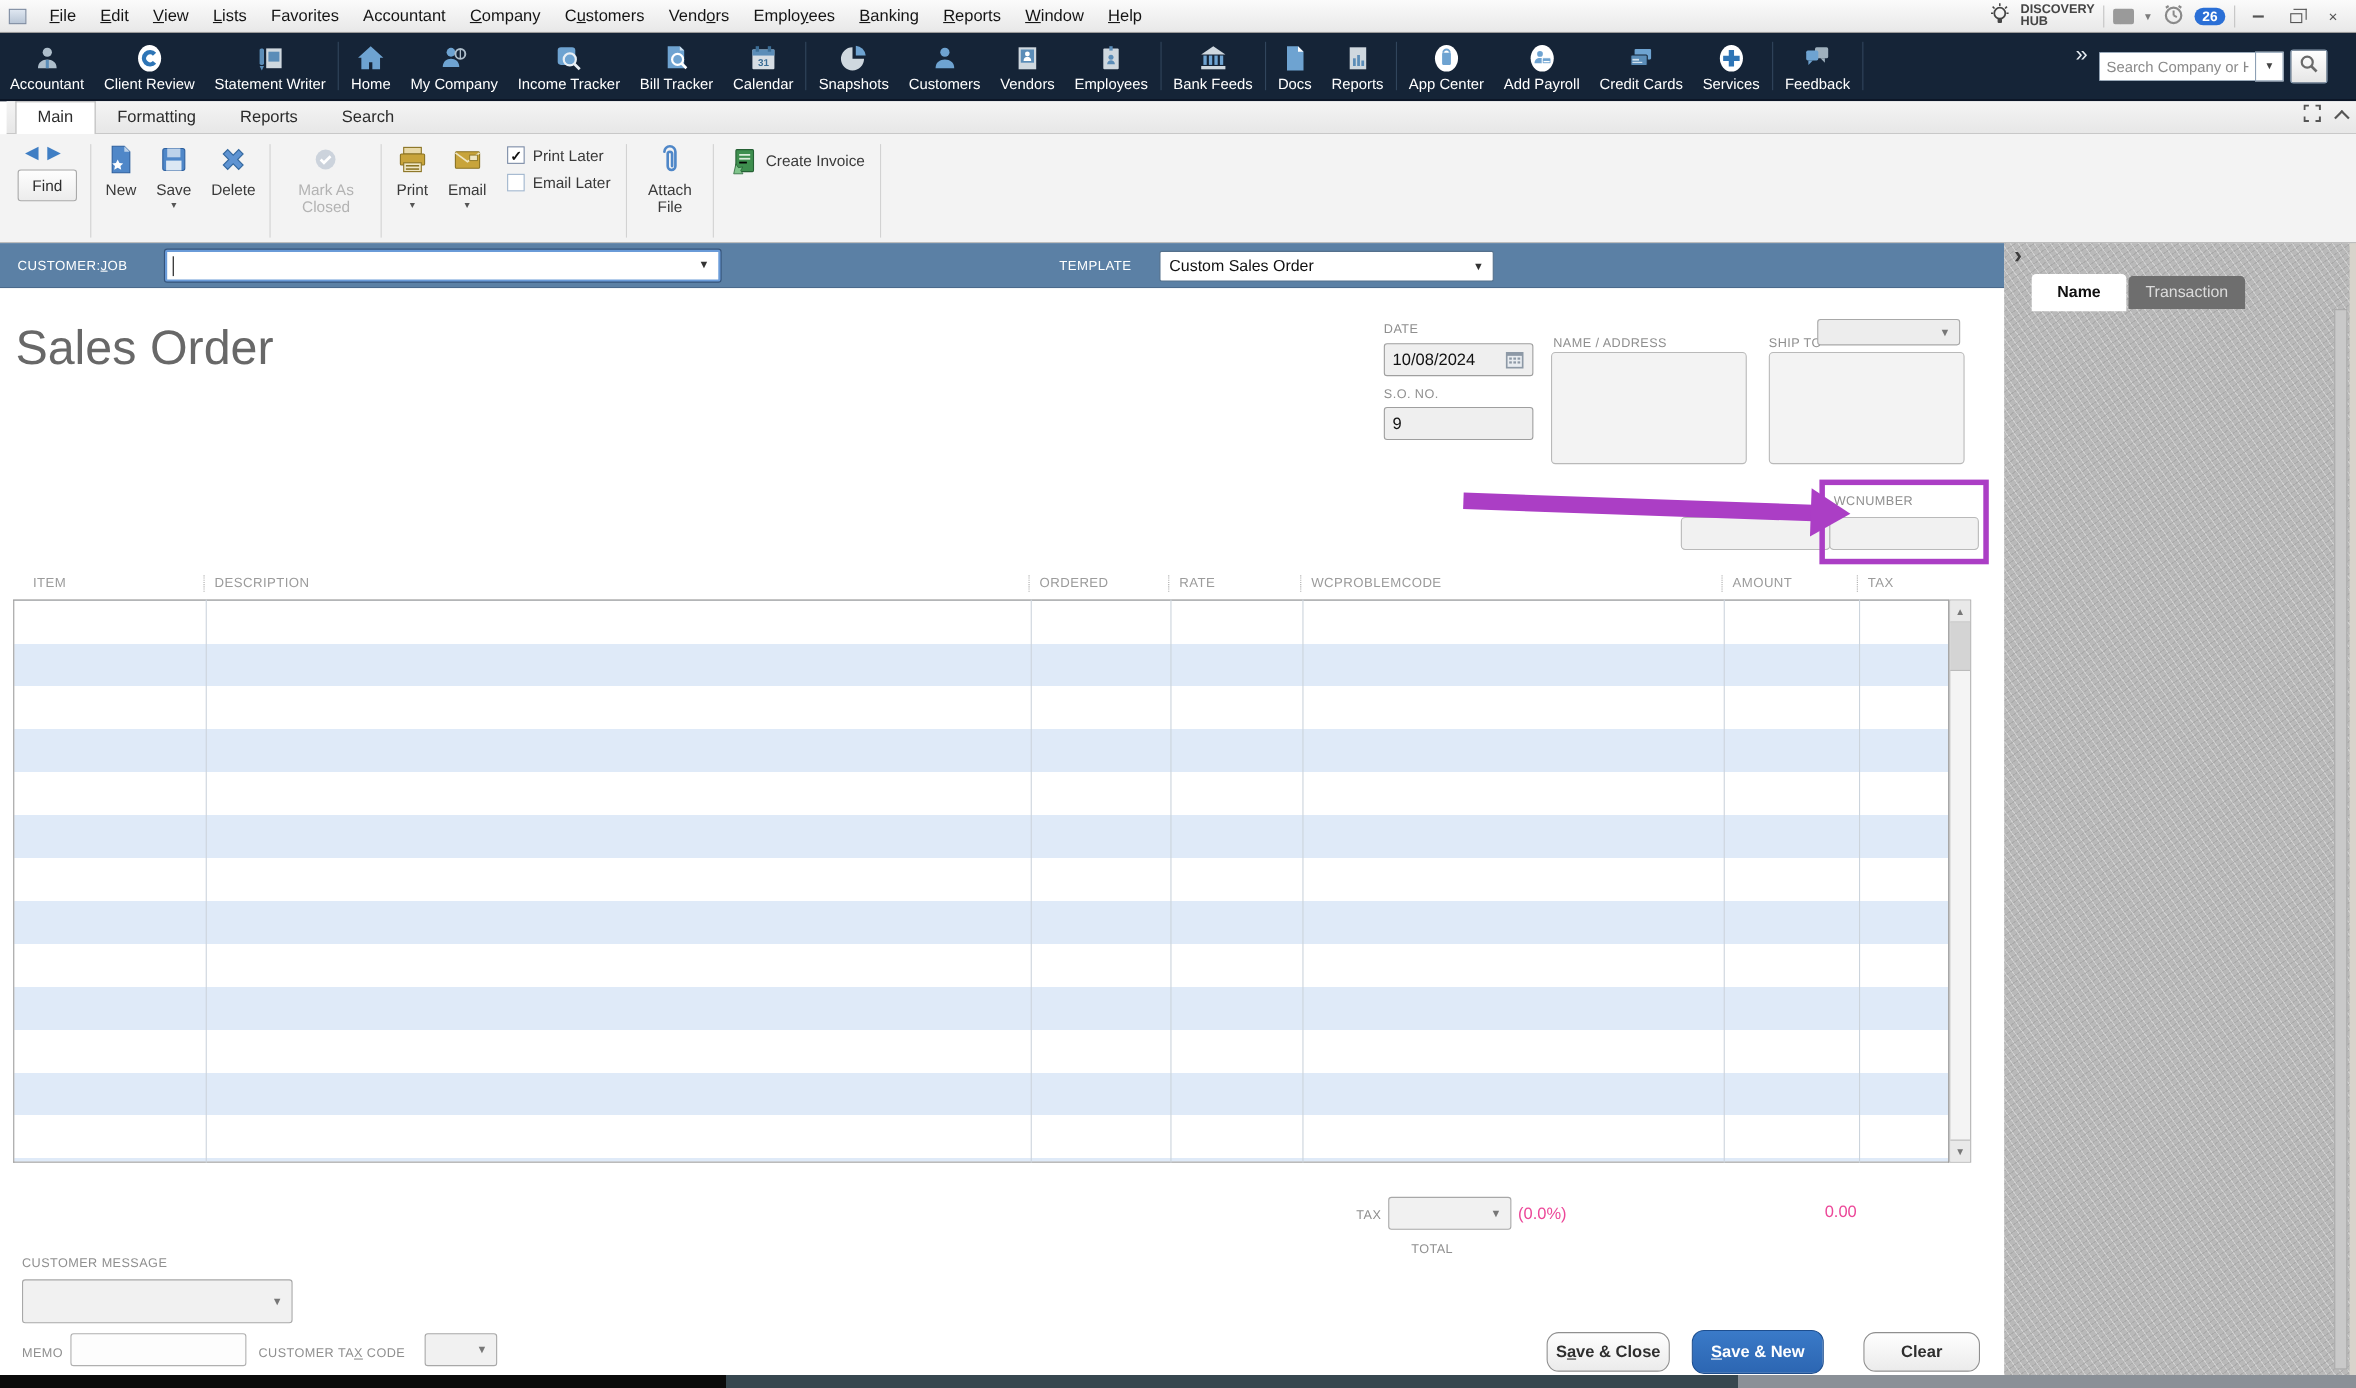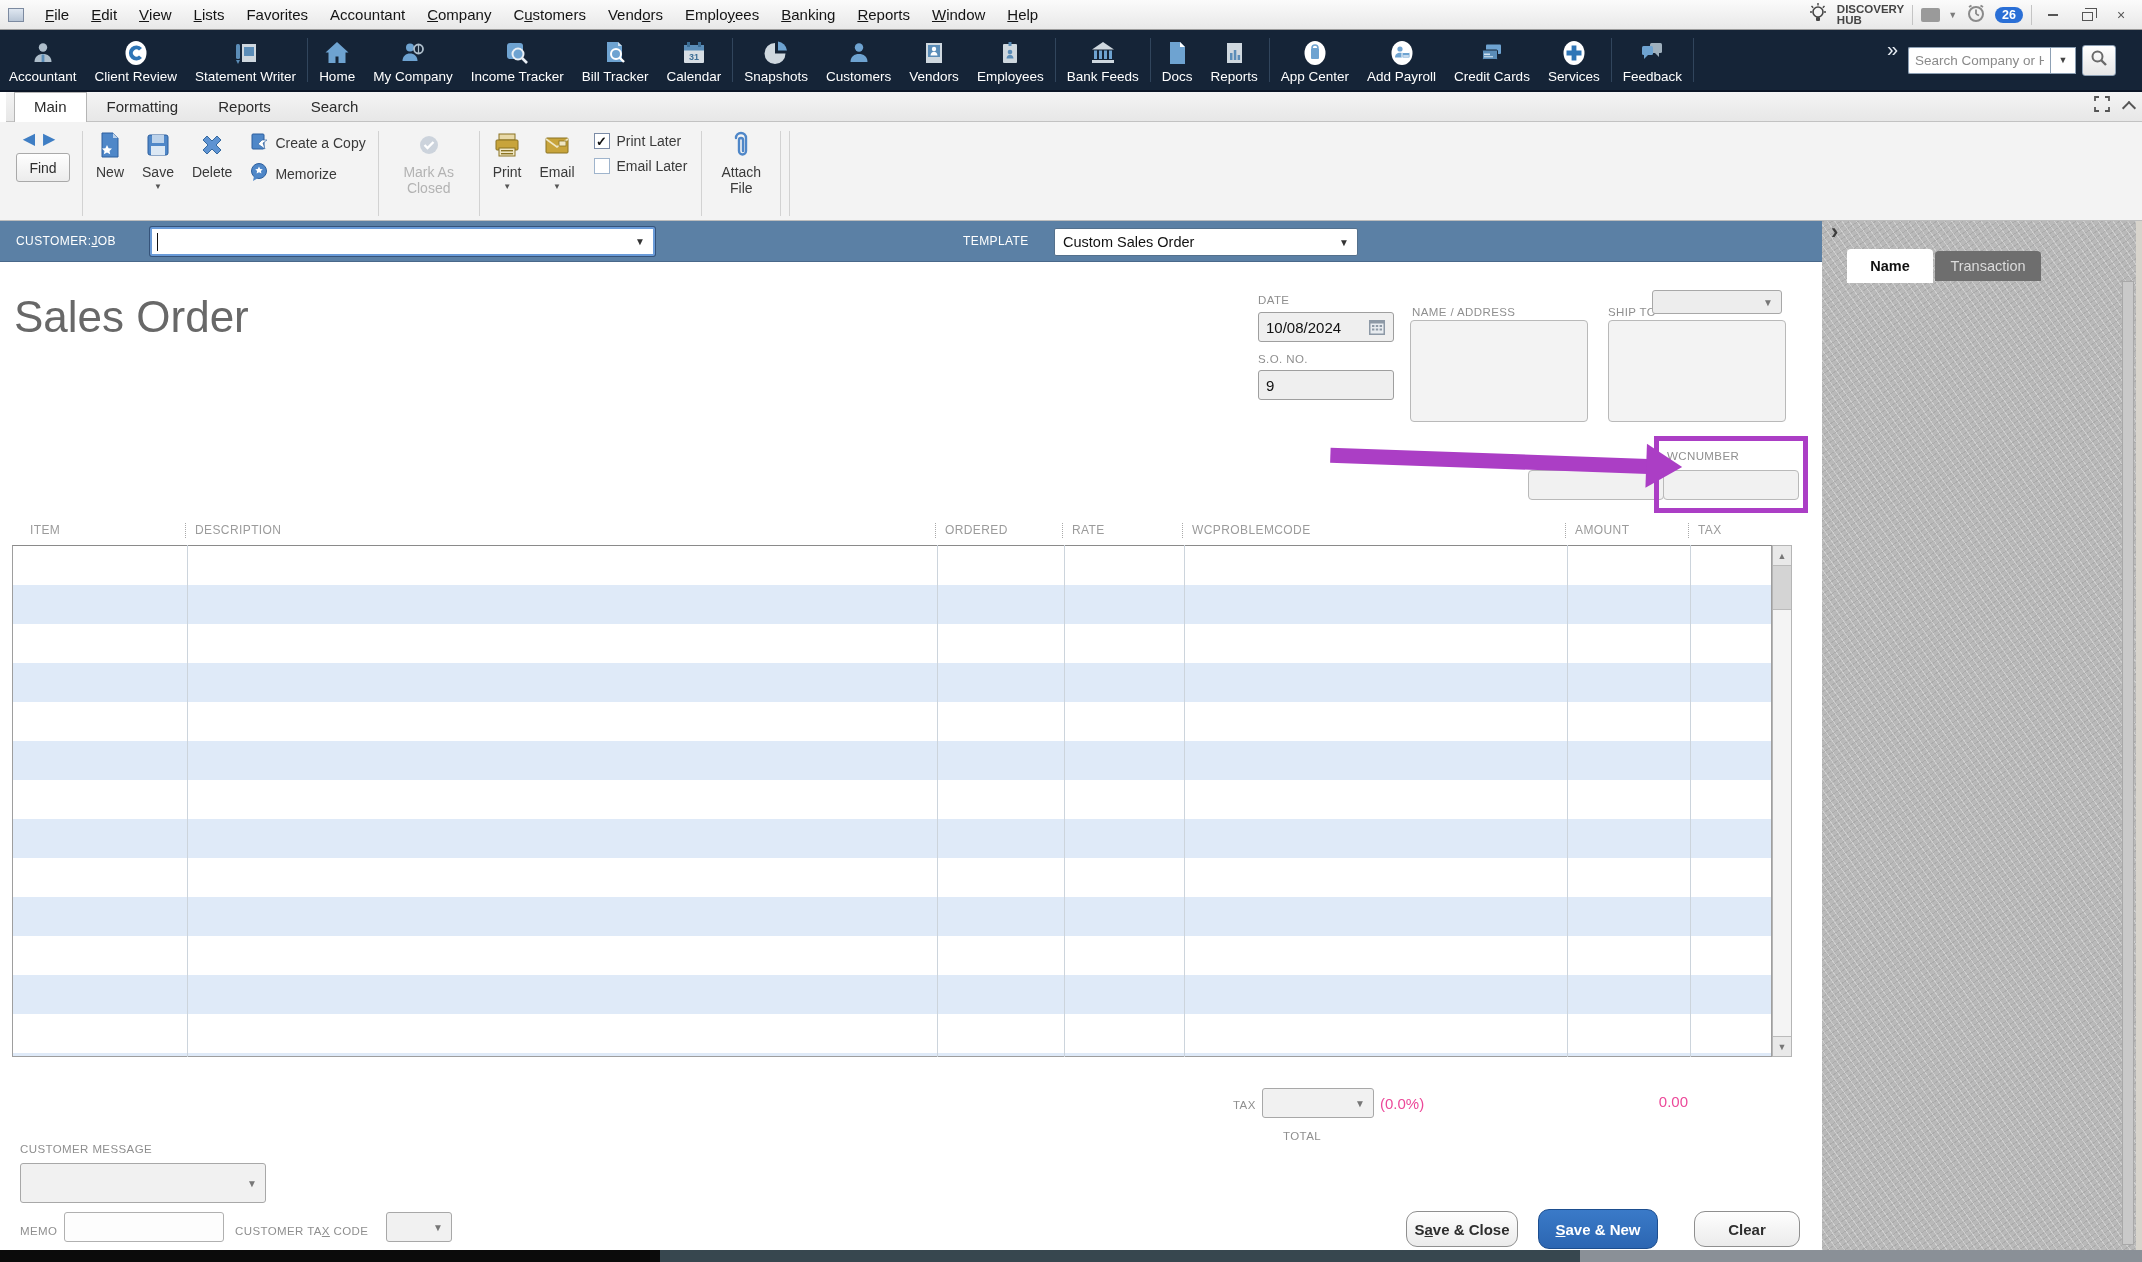--- a/index.html
+++ b/index.html
@@ -456,37 +456,20 @@
       <span class="rcaret">▼</span>
     </div>
     <div class="ritem">
       <span class="ricon">
           <svg width="26" height="26" viewBox="0 0 26 26">
             <path d="M4 8l4-4 5 5 5-5 4 4-5 5 5 5-4 4-5-5-5 5-4-4 5-5z" fill="#5e93d2" stroke="#35699f"></path>
           </svg>
         </span>
       <span>Delete</span>
     </div>
-    <div class="stackgrp">
-      <div class="stackrow">
-        <span><svg width="20" height="20" viewBox="0 0 20 20">
-              <rect x="3" y="3" width="12" height="15" rx="1" fill="#4f87c8" stroke="#2c5f9e"></rect>
-              <path d="M9 13l7 5-2-6 4-3h-5z" fill="#fff" stroke="#2c5f9e" stroke-width=".6"></path>
-            </svg></span>
-        <span>Create a Copy</span>
-      </div>
-      <div class="stackrow">
-        <span><svg width="20" height="20" viewBox="0 0 20 20">
-              <circle cx="10" cy="9" r="7.5" fill="#4f87c8" stroke="#2c5f9e"></circle>
-              <path d="M5 14l-1 5 5-3z" fill="#4f87c8"></path>
-              <path d="M10 4.5l1.2 2.4 2.6.3-1.9 1.8.5 2.6-2.4-1.3-2.4 1.3.5-2.6-1.9-1.8 2.6-.3z" fill="#fff"></path>
-            </svg></span>
-        <span>Memorize</span>
-      </div>
-    </div>
     <span class="vsep"></span>
     <div class="ritem disabled">
       <span class="ricon">
           <svg width="24" height="24" viewBox="0 0 24 24">
             <circle cx="12" cy="12" r="9" fill="#ccd3dc"></circle>
             <path d="M7.5 12l3 3 6-6" fill="none" stroke="#fff" stroke-width="2.4"></path>
           </svg>
         </span>
       <span class="twoline">Mark As Closed</span>
     </div>
@@ -528,20 +511,30 @@
     <span class="vsep"></span>
     <div class="ritem">
       <span class="ricon">
           <svg width="24" height="30" viewBox="0 0 24 30">
             <path d="M7 8a5 5 0 0 1 10 0v13a3.5 3.5 0 0 1-7 0V10a2 2 0 0 1 4 0v11" fill="none" stroke="#4f87c8" stroke-width="2.4" stroke-linecap="round"></path>
           </svg>
         </span>
       <span class="twoline" style="width:52px">Attach File</span>
     </div>
     <span class="vsep"></span>
+    <div class="invgrp">
+      <span><svg width="26" height="26" viewBox="0 0 26 26">
+            <rect x="6" y="3" width="16" height="20" rx="1" fill="#3e8e4e" stroke="#256034"></rect>
+            <rect x="9" y="7" width="10" height="1.6" fill="#d9ecd9"></rect>
+            <rect x="9" y="10.5" width="10" height="1.6" fill="#d9ecd9"></rect>
+            <rect x="9" y="14" width="7" height="1.6" fill="#d9ec d9"></rect>
+            <path d="M6 16l2.2 3.4 4-.6-1.8 3.2 2 3H4z" fill="#7fc48b" stroke="#256034" stroke-width=".7"></path>
+          </svg></span>
+      <span style="padding-top:5px">Create Invoice</span>
+    </div>
     <span class="vsep"></span>
   </div>
 
   <div class="formbar">
     <span class="fblabel" style="left:16px;top:13px">CUSTOMER:<span class="accel">J</span>OB</span>
     <div class="combo cjinput">
       <span class="cursorbar"></span>
       <span></span>
       <span class="combocaret">▼</span>
     </div>

